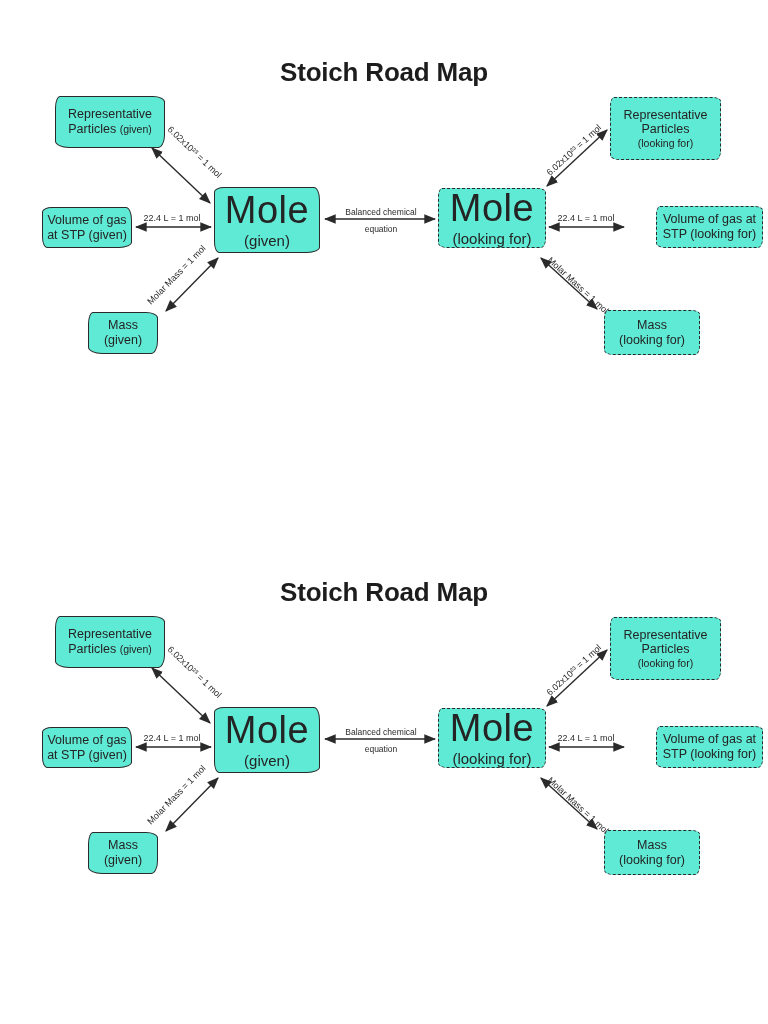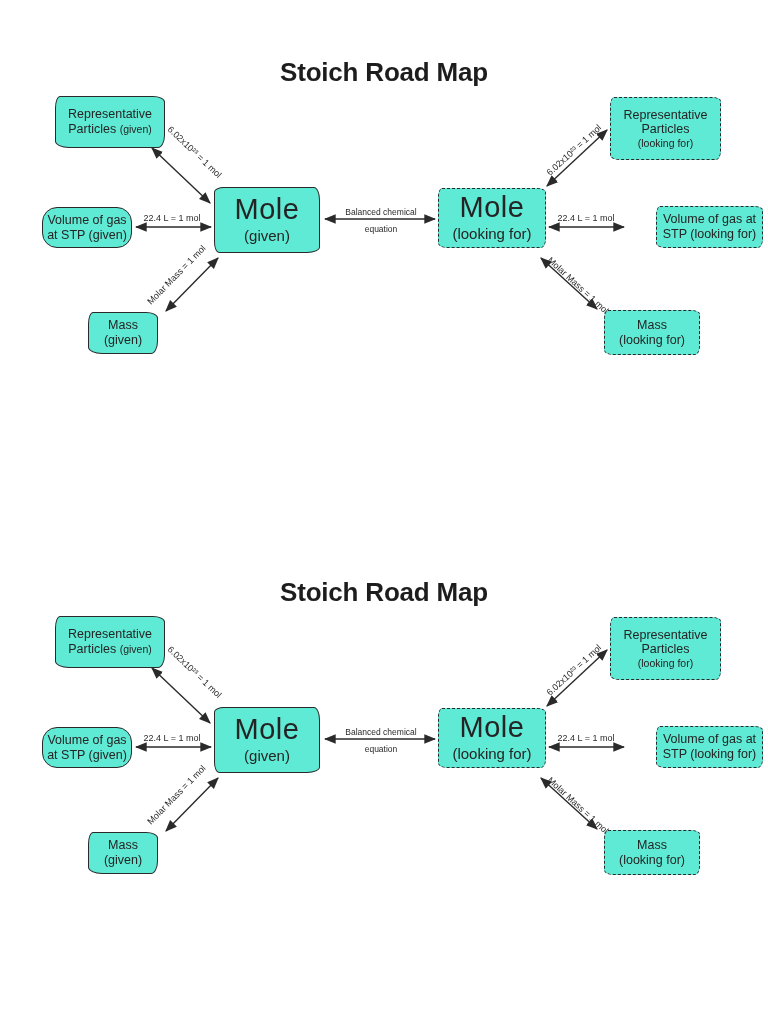--- a/index.html
+++ b/index.html
@@ -17,30 +17,30 @@
   .albl{font-family:"Liberation Sans",sans-serif;font-size:9px;fill:#2a2a2a;}
   .albl-c{text-anchor:middle;}
   .albl-sm{font-size:8.5px;}
   .box{position:absolute;box-sizing:border-box;background:#5eead4;border:1.6px solid #2a2a2a;
        display:flex;flex-direction:column;justify-content:center;align-items:center;
        text-align:center;line-height:1.18;}
   .hand{border-radius:5px 12px 7px 14px / 12px 6px 13px 7px;}
   .hand2{border-radius:10px 6px 13px 5px / 5px 13px 6px 11px;}
   .dash{border-style:dashed;border-width:1.5px;border-radius:4px 9px 5px 9px / 9px 4px 9px 5px;}
   .b-rep-given{left:55px;top:96px;width:110px;height:52px;}
-  .b-vol-given{left:42px;top:207px;width:90px;height:41px;border-radius:15px;}
+  .b-vol-given{left:42px;top:207px;width:90px;height:41px;}
   .b-mass-given{left:88px;top:312px;width:70px;height:42px;}
   .b-mole-given{left:214px;top:187px;width:106px;height:66px;border-width:1.9px;}
   .b-mole-look{left:438px;top:188px;width:108px;height:60px;}
   .b-rep-look{left:610px;top:97px;width:111px;height:63px;}
   .b-vol-look{left:656px;top:206px;width:107px;height:42px;}
   .b-mass-look{left:604px;top:310px;width:96px;height:45px;}
   .tmain{font-size:12.5px;}
   .tsmall{font-size:10.5px;}
-  .mole-name{font-size:29px;line-height:1.02;letter-spacing:0.5px;}
+  .mole-name{font-size:38px;line-height:1.02;letter-spacing:0.5px;}
   .mole-qual{font-size:15px;margin-top:2px;}
 </style>
 </head>
 <body>
 
 <svg width="0" height="0" style="position:absolute" aria-hidden="true">
   <defs>
     <marker id="ah-e" viewBox="0 0 10 8" refX="9" refY="4" markerWidth="8.5" markerHeight="7" orient="auto">
       <path d="M0,0 L10,4 L0,8 z" fill="#2a2a2a"></path>
     </marker>

